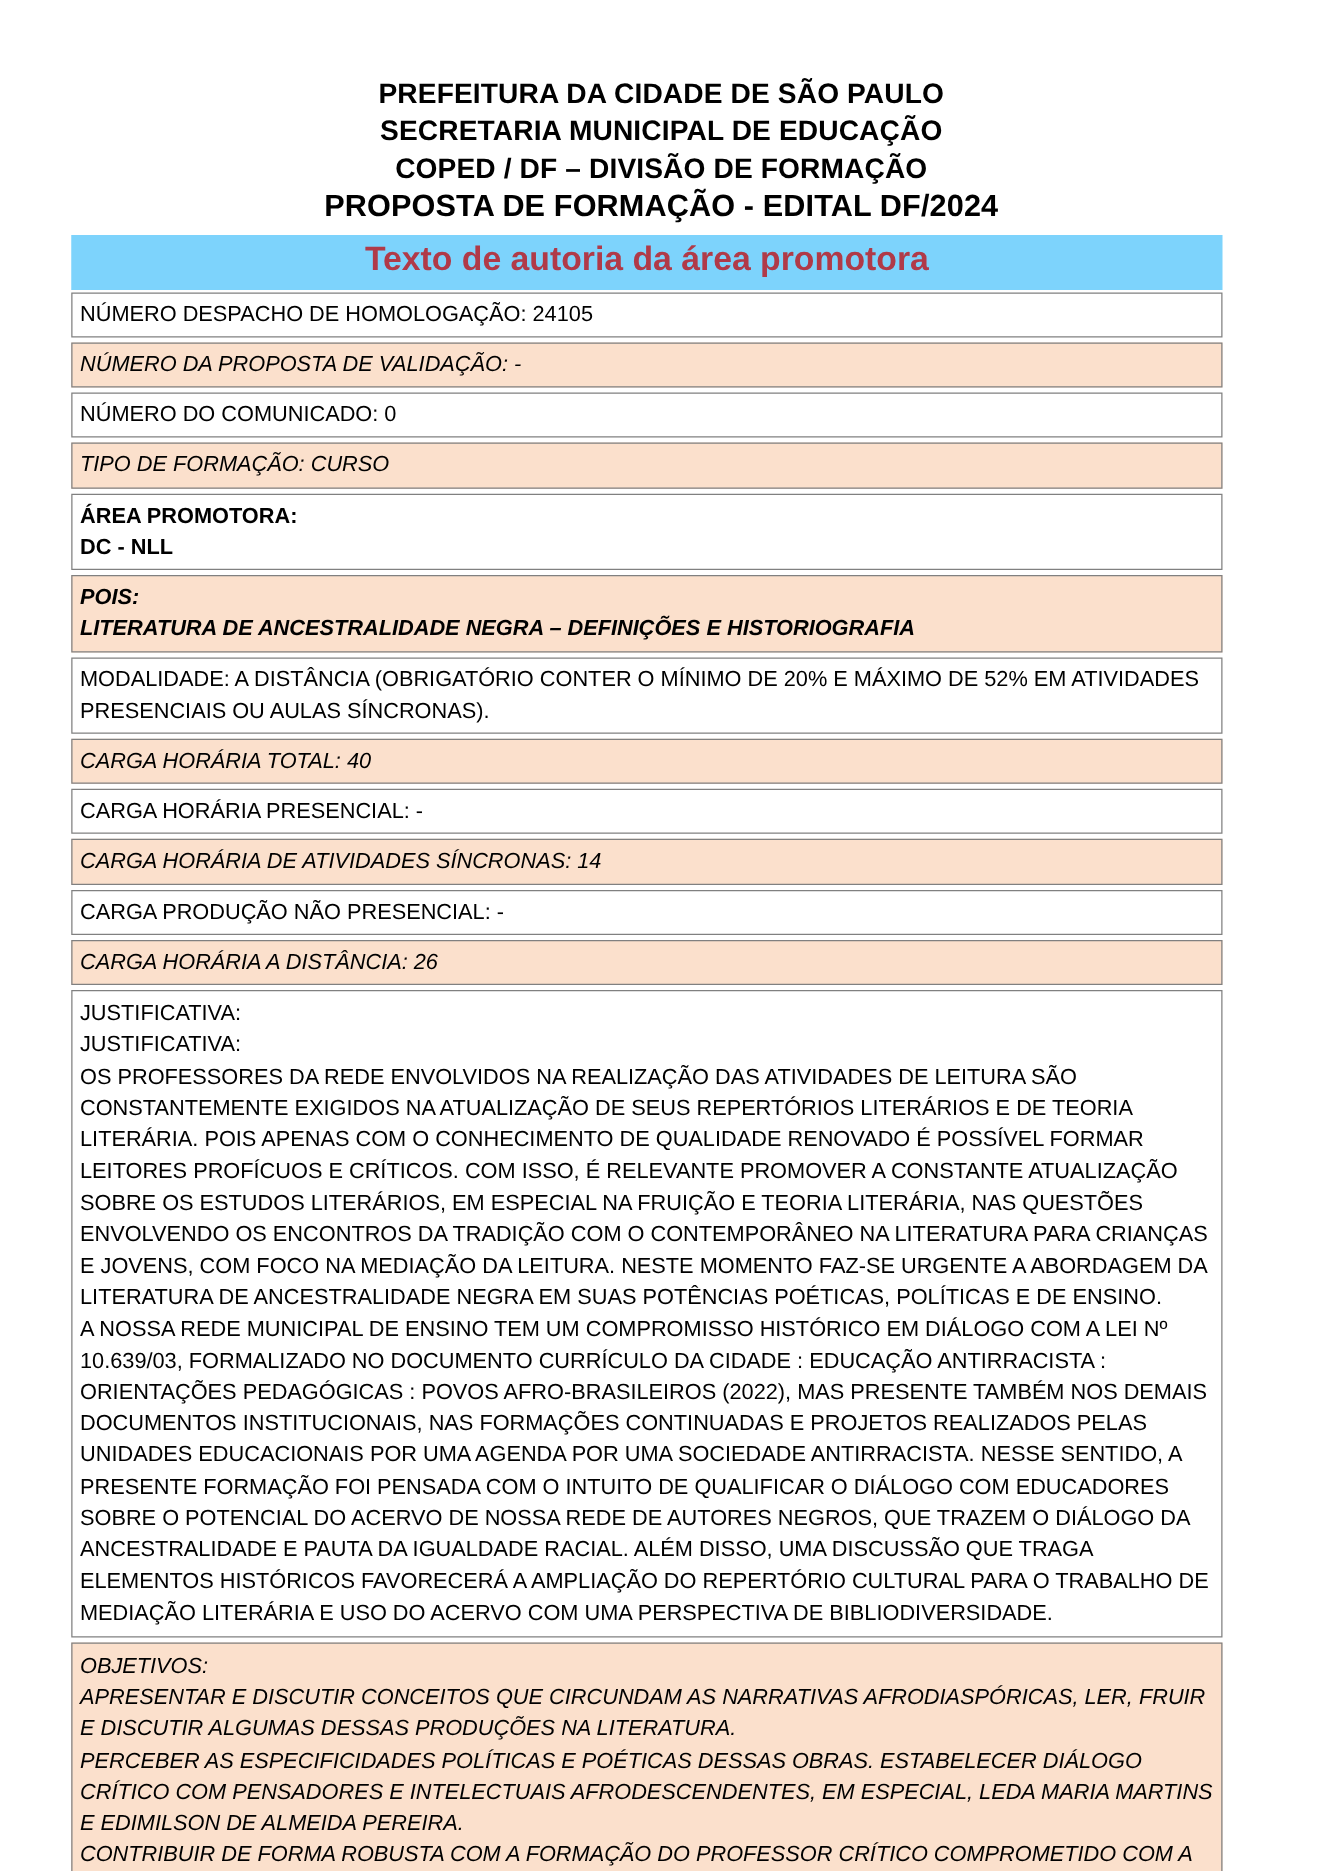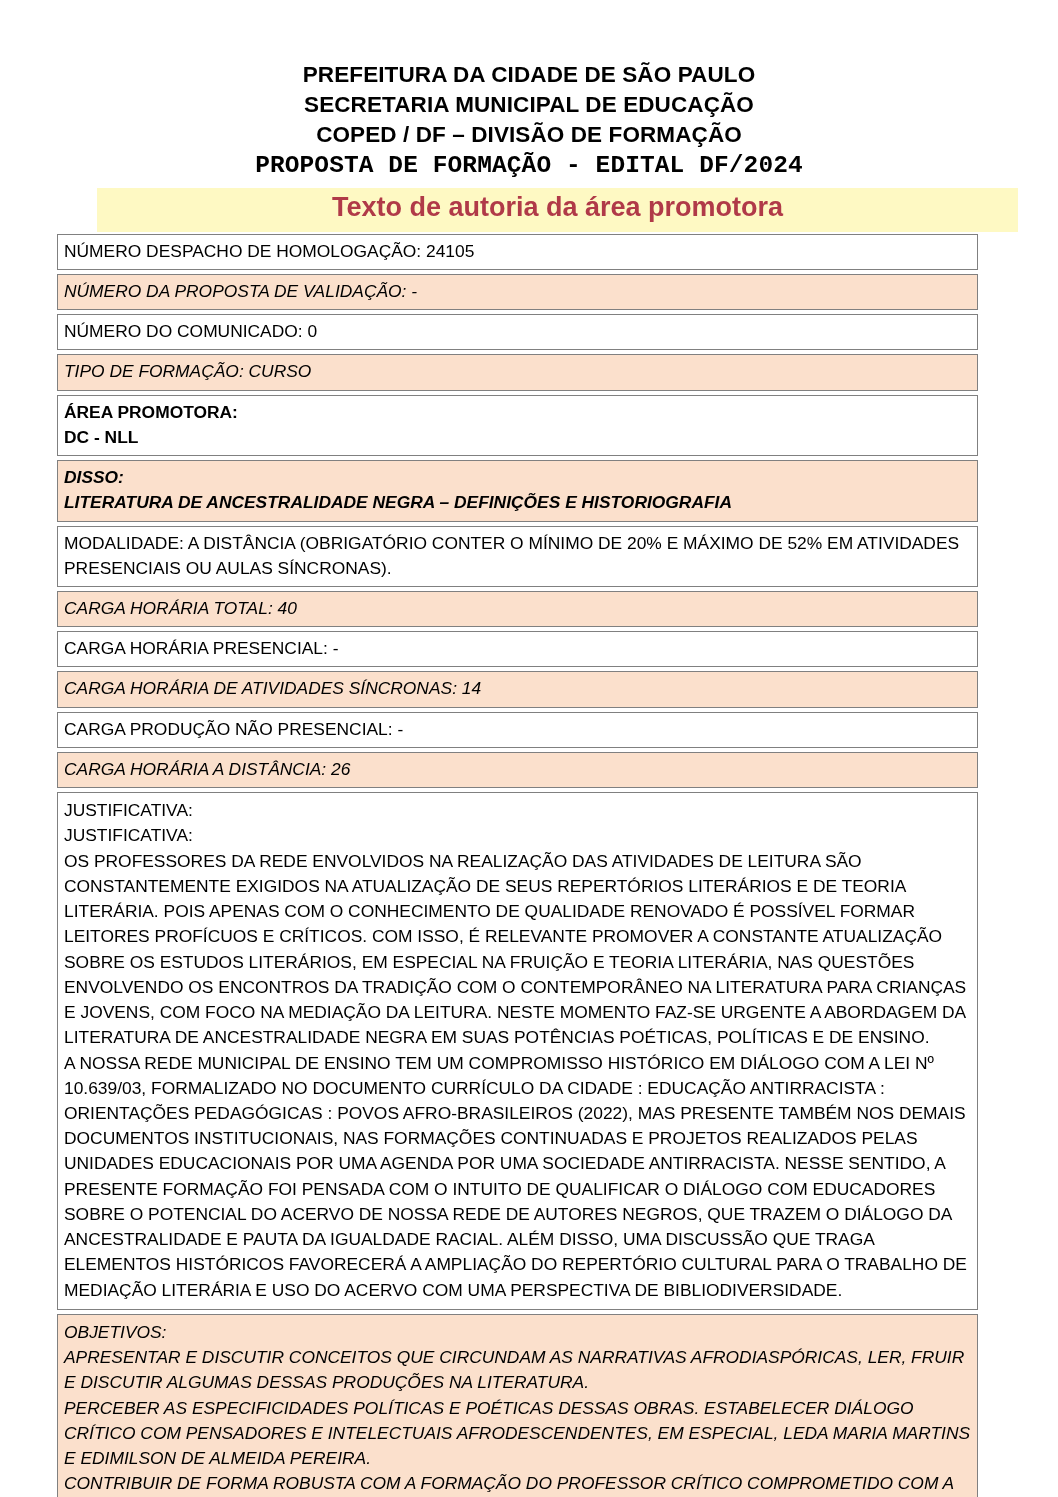--- a/index.html
+++ b/index.html
@@ -34,21 +34,20 @@
     letter-spacing: 0.1px;
     margin: 0 0 6px 0;
   }
   .doc-header .hline {
     display: block;
     white-space: nowrap;
   }
   .doc-header .hline.big {
     font-size: 24.5px;
     line-height: 1.3;
-    font-family: Liberation Mono, monospace;
   }
 
   
   .form-table {
     width: 921px;
     margin: 0;
   }
 
   .row {
     box-sizing: border-box;
@@ -72,26 +71,25 @@
     margin: 0;
   }
   .row .bold {
     font-weight: bold;
   }
 
   
   .banner {
     box-sizing: border-box;
     width: 100%;
-    background: #fef9c3;
+    background: #7dd3fc;
     border: none;
     text-align: center;
     padding: 3px 6px 8px 6px;
     margin-bottom: 2px;
-    margin-left: 40px;
   }
   .banner .banner-text {
     display: inline-block;
     color: #b03a48;
     font-weight: bold;
     font-size: 27px;
     line-height: 1.2;
   }
 
   
@@ -136,21 +134,21 @@
     <div class="row alt">
       <p>TIPO DE FORMAÇÃO: CURSO</p>
     </div>
 
     <div class="row plain-white">
       <p class="bold">ÁREA PROMOTORA:</p>
       <p class="bold">DC - NLL</p>
     </div>
 
     <div class="row alt">
-      <p class="bold">DISSO:</p>
+      <p class="bold">POIS:</p>
       <p class="bold">LITERATURA DE ANCESTRALIDADE NEGRA – DEFINIÇÕES E HISTORIOGRAFIA</p>
     </div>
 
     <div class="row plain-white">
       <p>MODALIDADE: A DISTÂNCIA (OBRIGATÓRIO CONTER O MÍNIMO DE 20% E MÁXIMO DE 52% EM ATIVIDADES PRESENCIAIS OU AULAS SÍNCRONAS).</p>
     </div>
 
     <div class="row alt">
       <p>CARGA HORÁRIA TOTAL: 40</p>
     </div>

